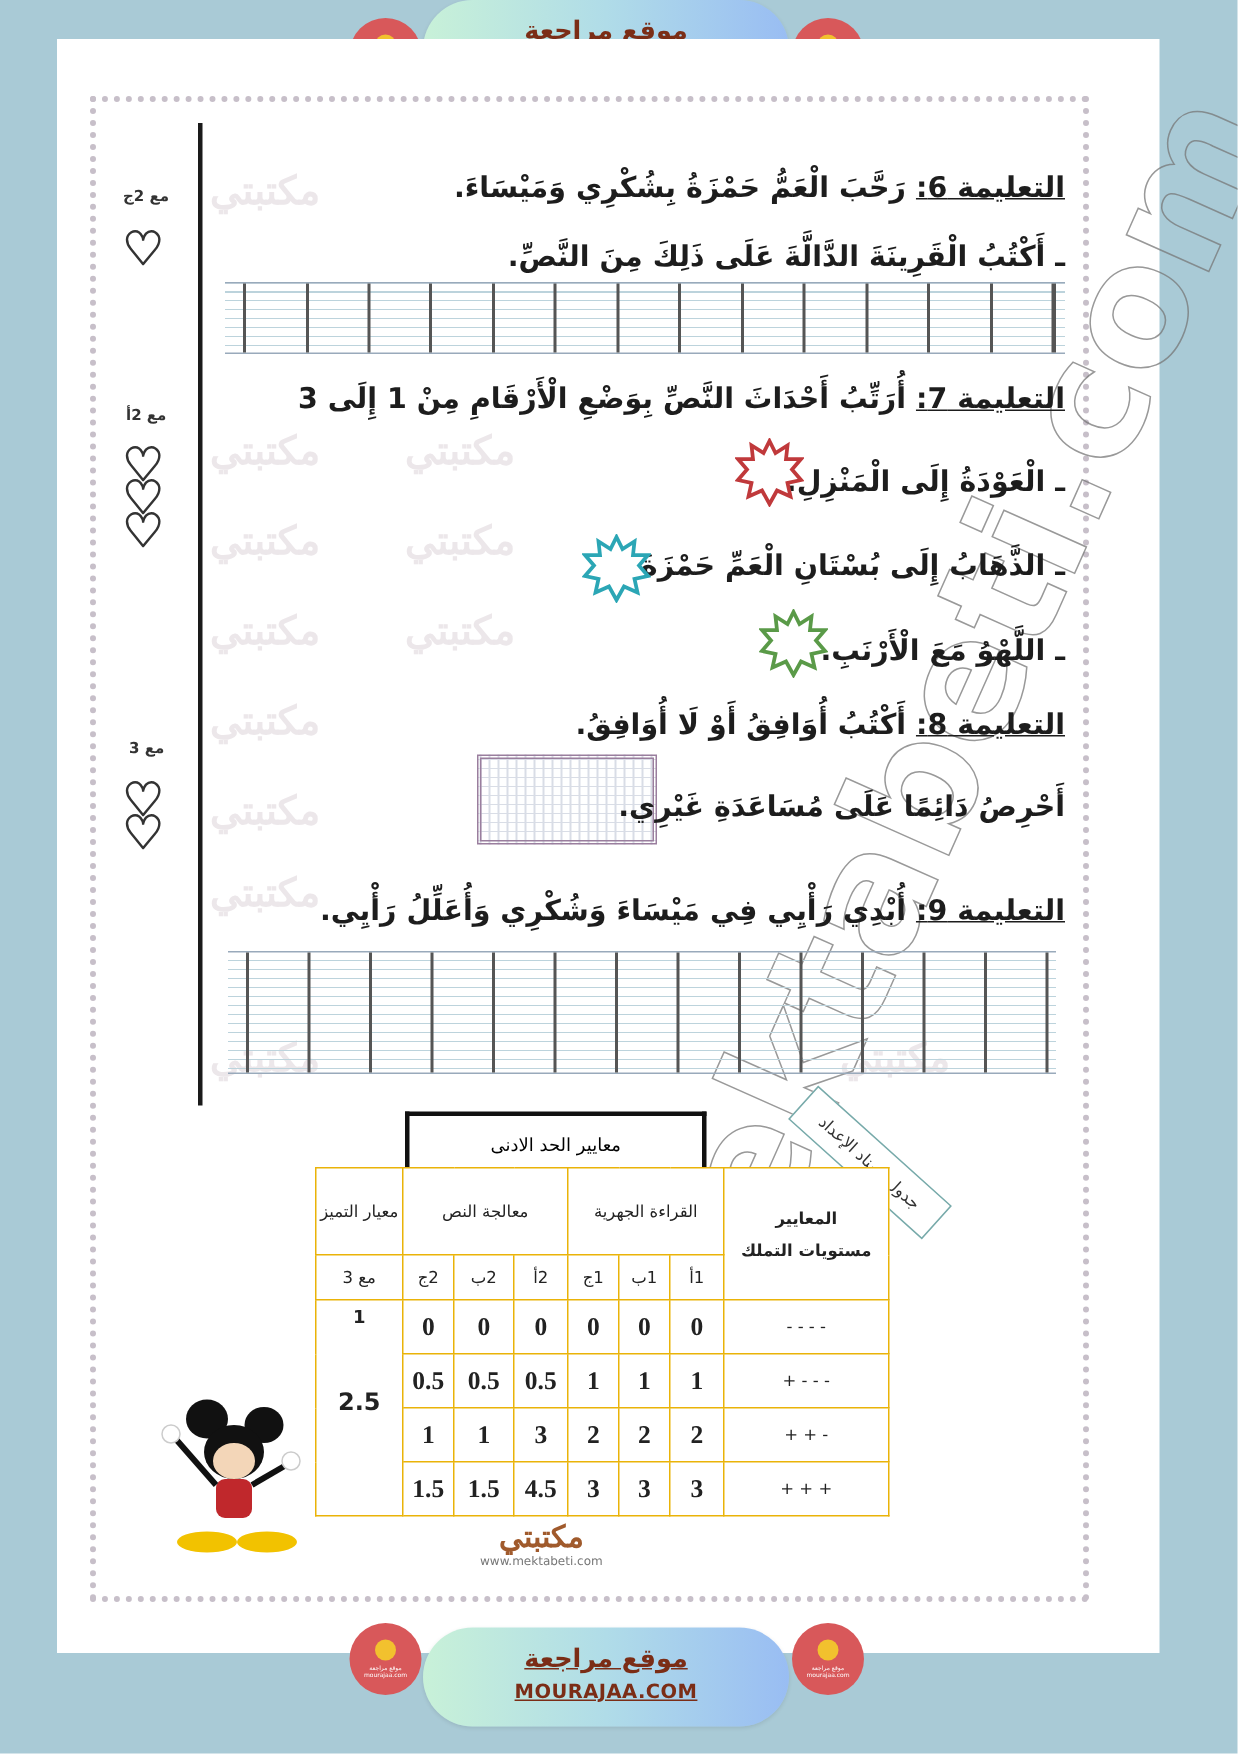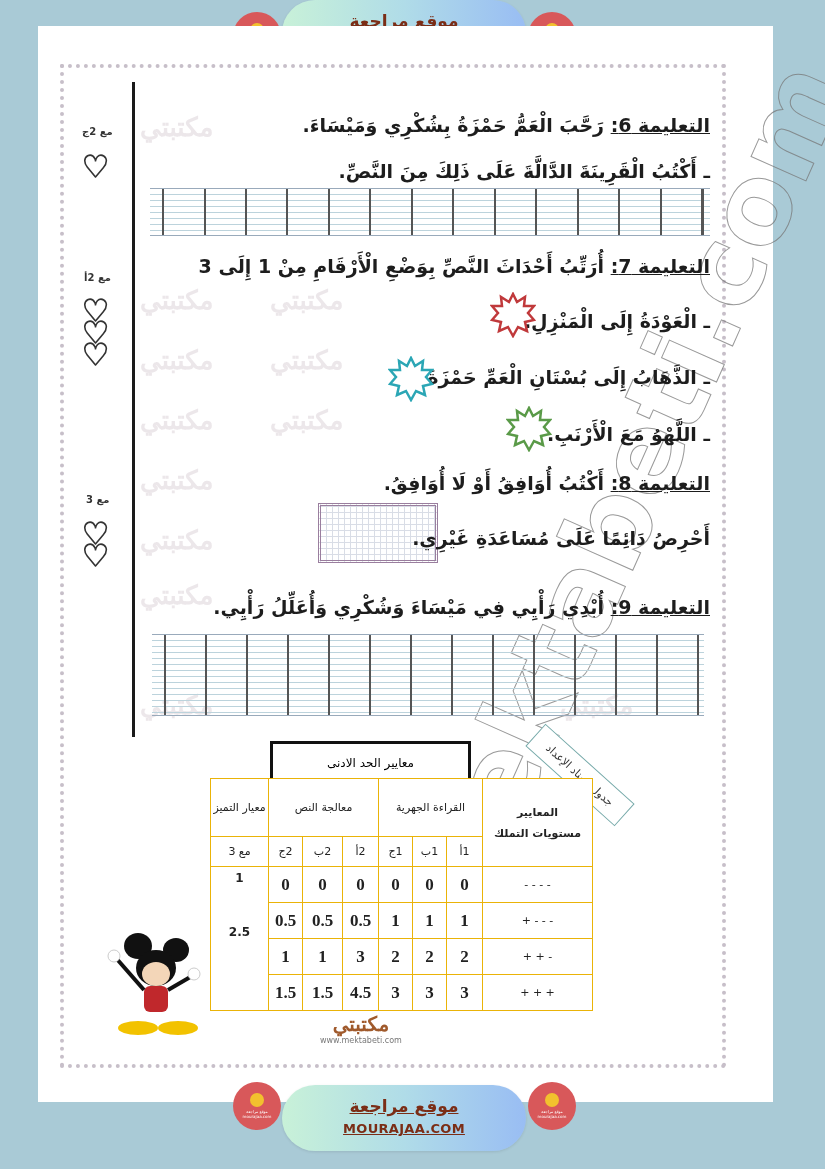--- a/index.html
+++ b/index.html
@@ -251,21 +251,21 @@
   <tr style="height:36px;">
     <td class="sm">- - - -</td>
     <td class="num">0</td>
     <td class="num">0</td>
     <td class="num">0</td>
     <td class="num">0</td>
     <td class="num">0</td>
     <td class="num">0</td>
     <td rowspan="4" style="vertical-align:top;padding-top:4px;">
       <div class="sm" style="font-size:12px;font-weight:bold;">1</div>
-      <div class="sm" style="font-size:12px;font-weight:bold;margin-top:40px;">2.5</div>
+      <div class="sm" style="font-size:16px;font-weight:bold;margin-top:40px;">2.5</div>
     </td>
   </tr>
   <tr style="height:36px;">
     <td class="sm">- - - +</td>
     <td class="num">1</td>
     <td class="num">1</td>
     <td class="num">1</td>
     <td class="num">0.5</td>
     <td class="num">0.5</td>
     <td class="num">0.5</td>

